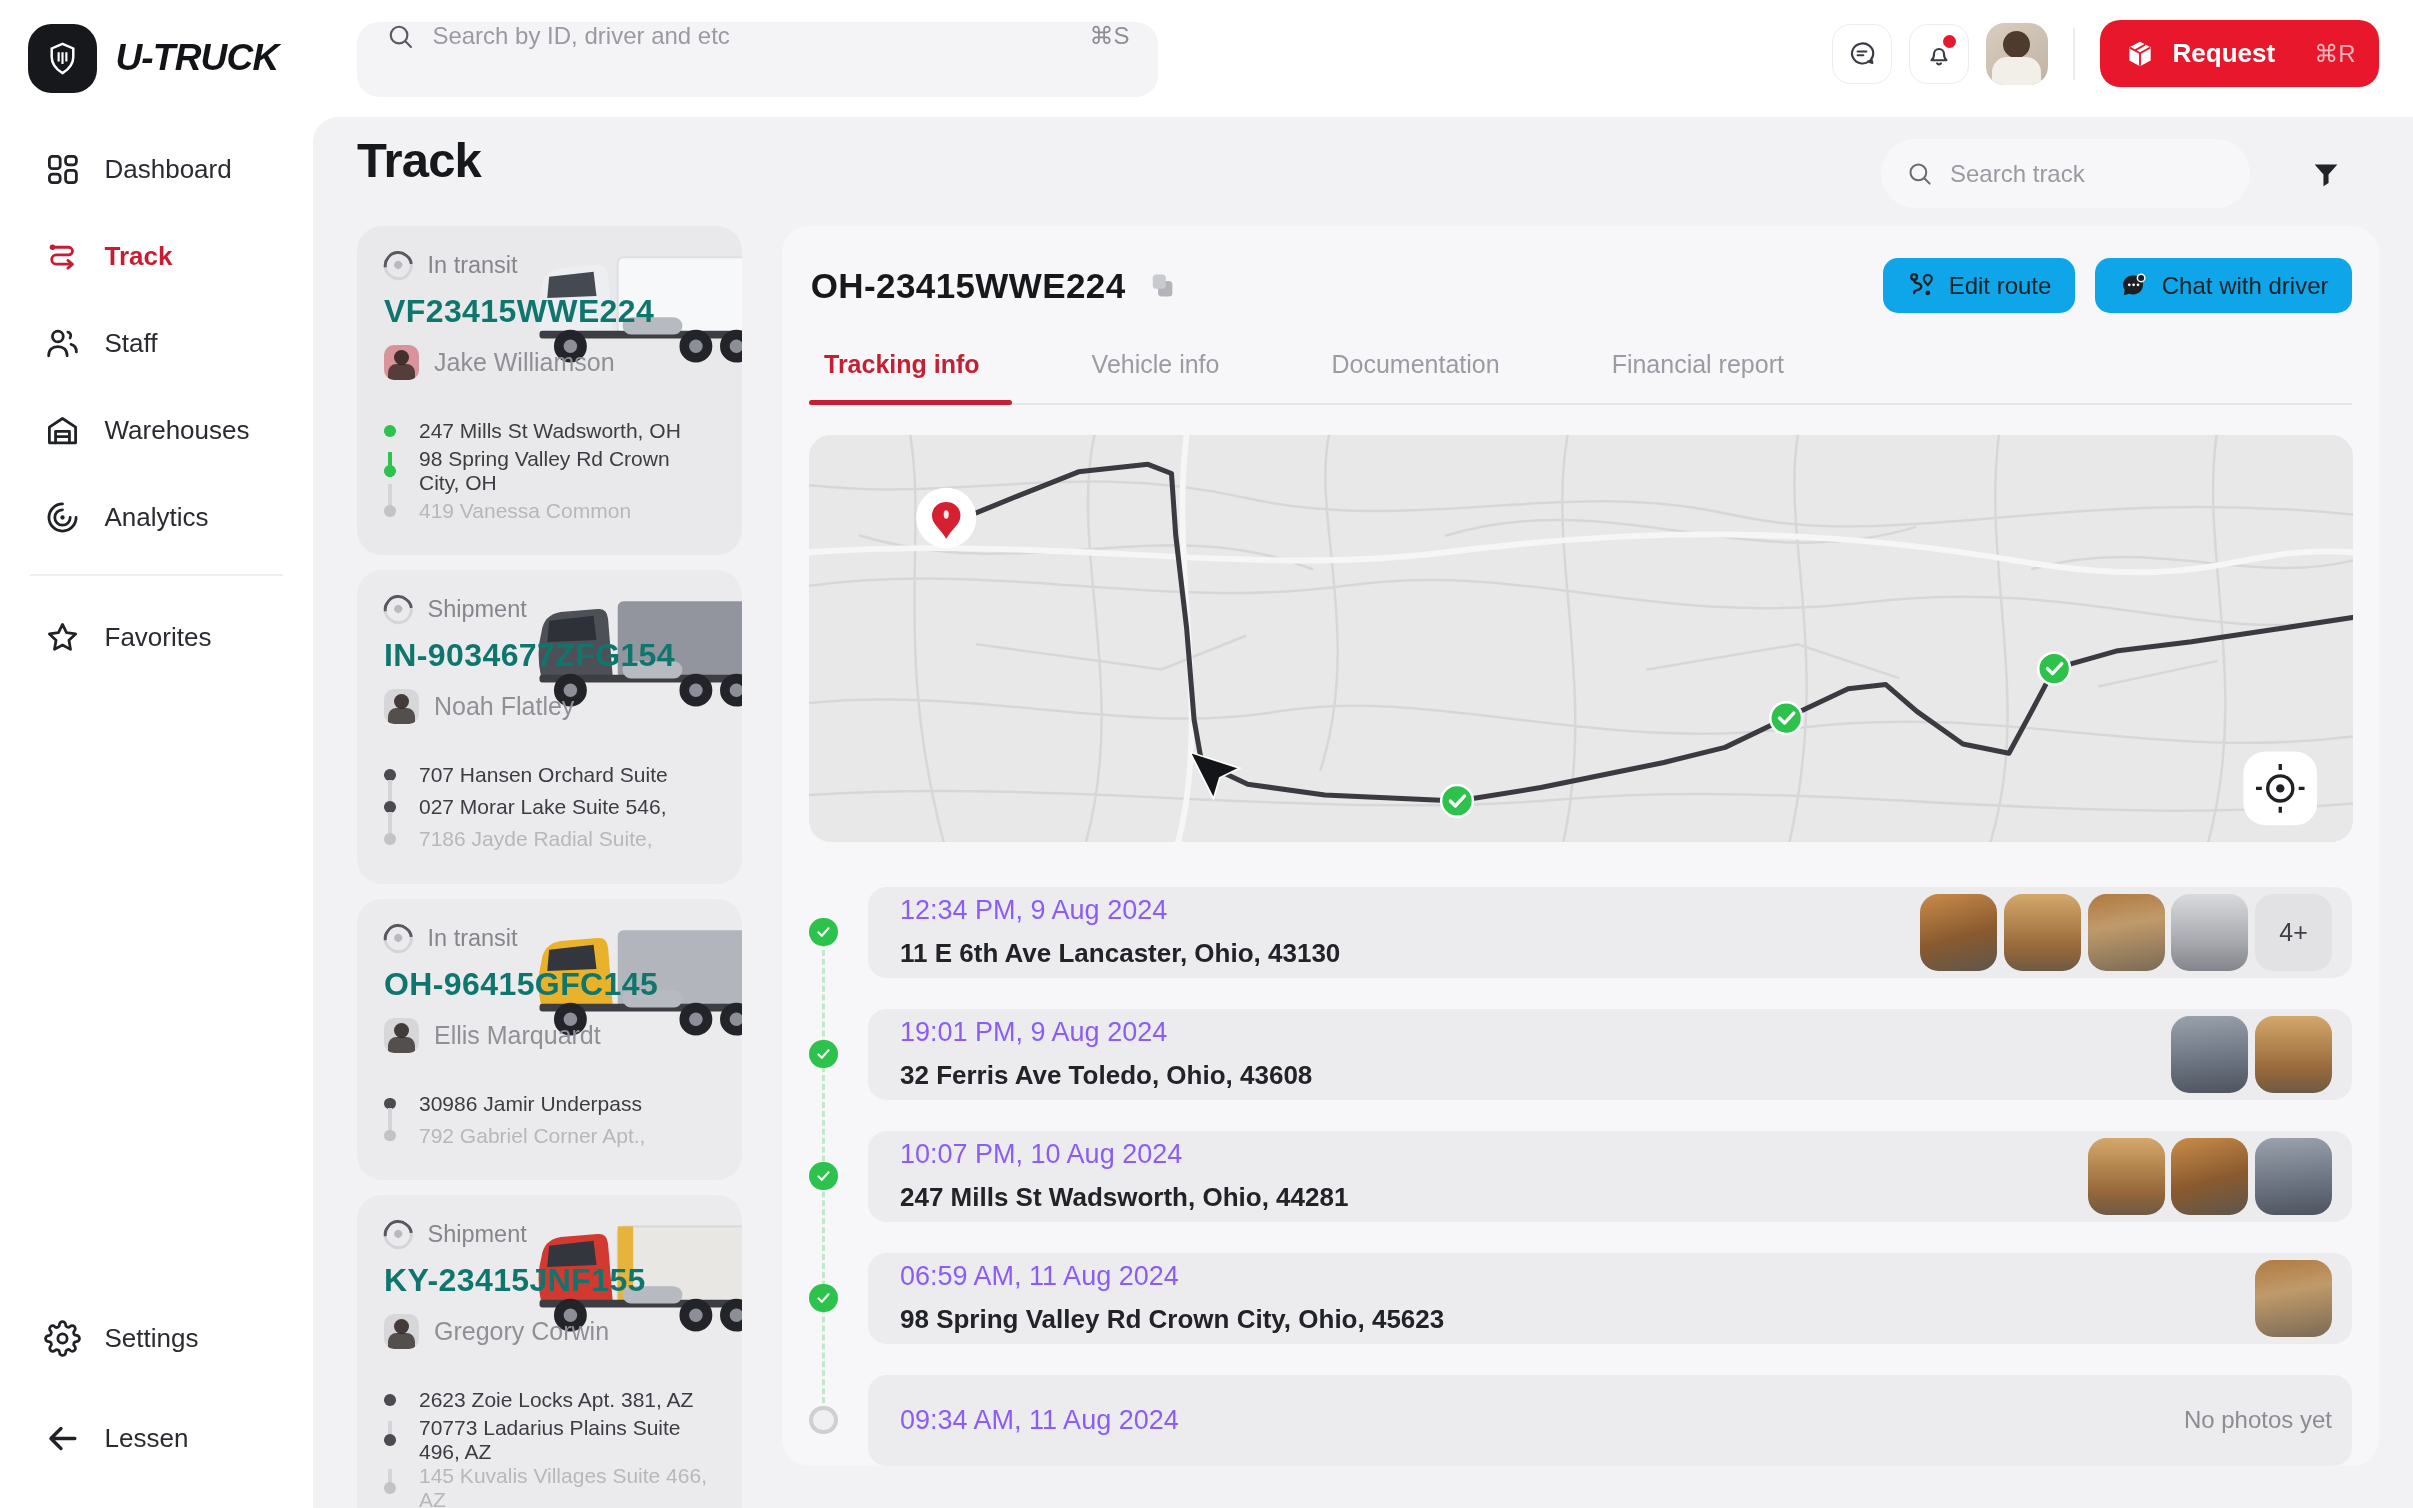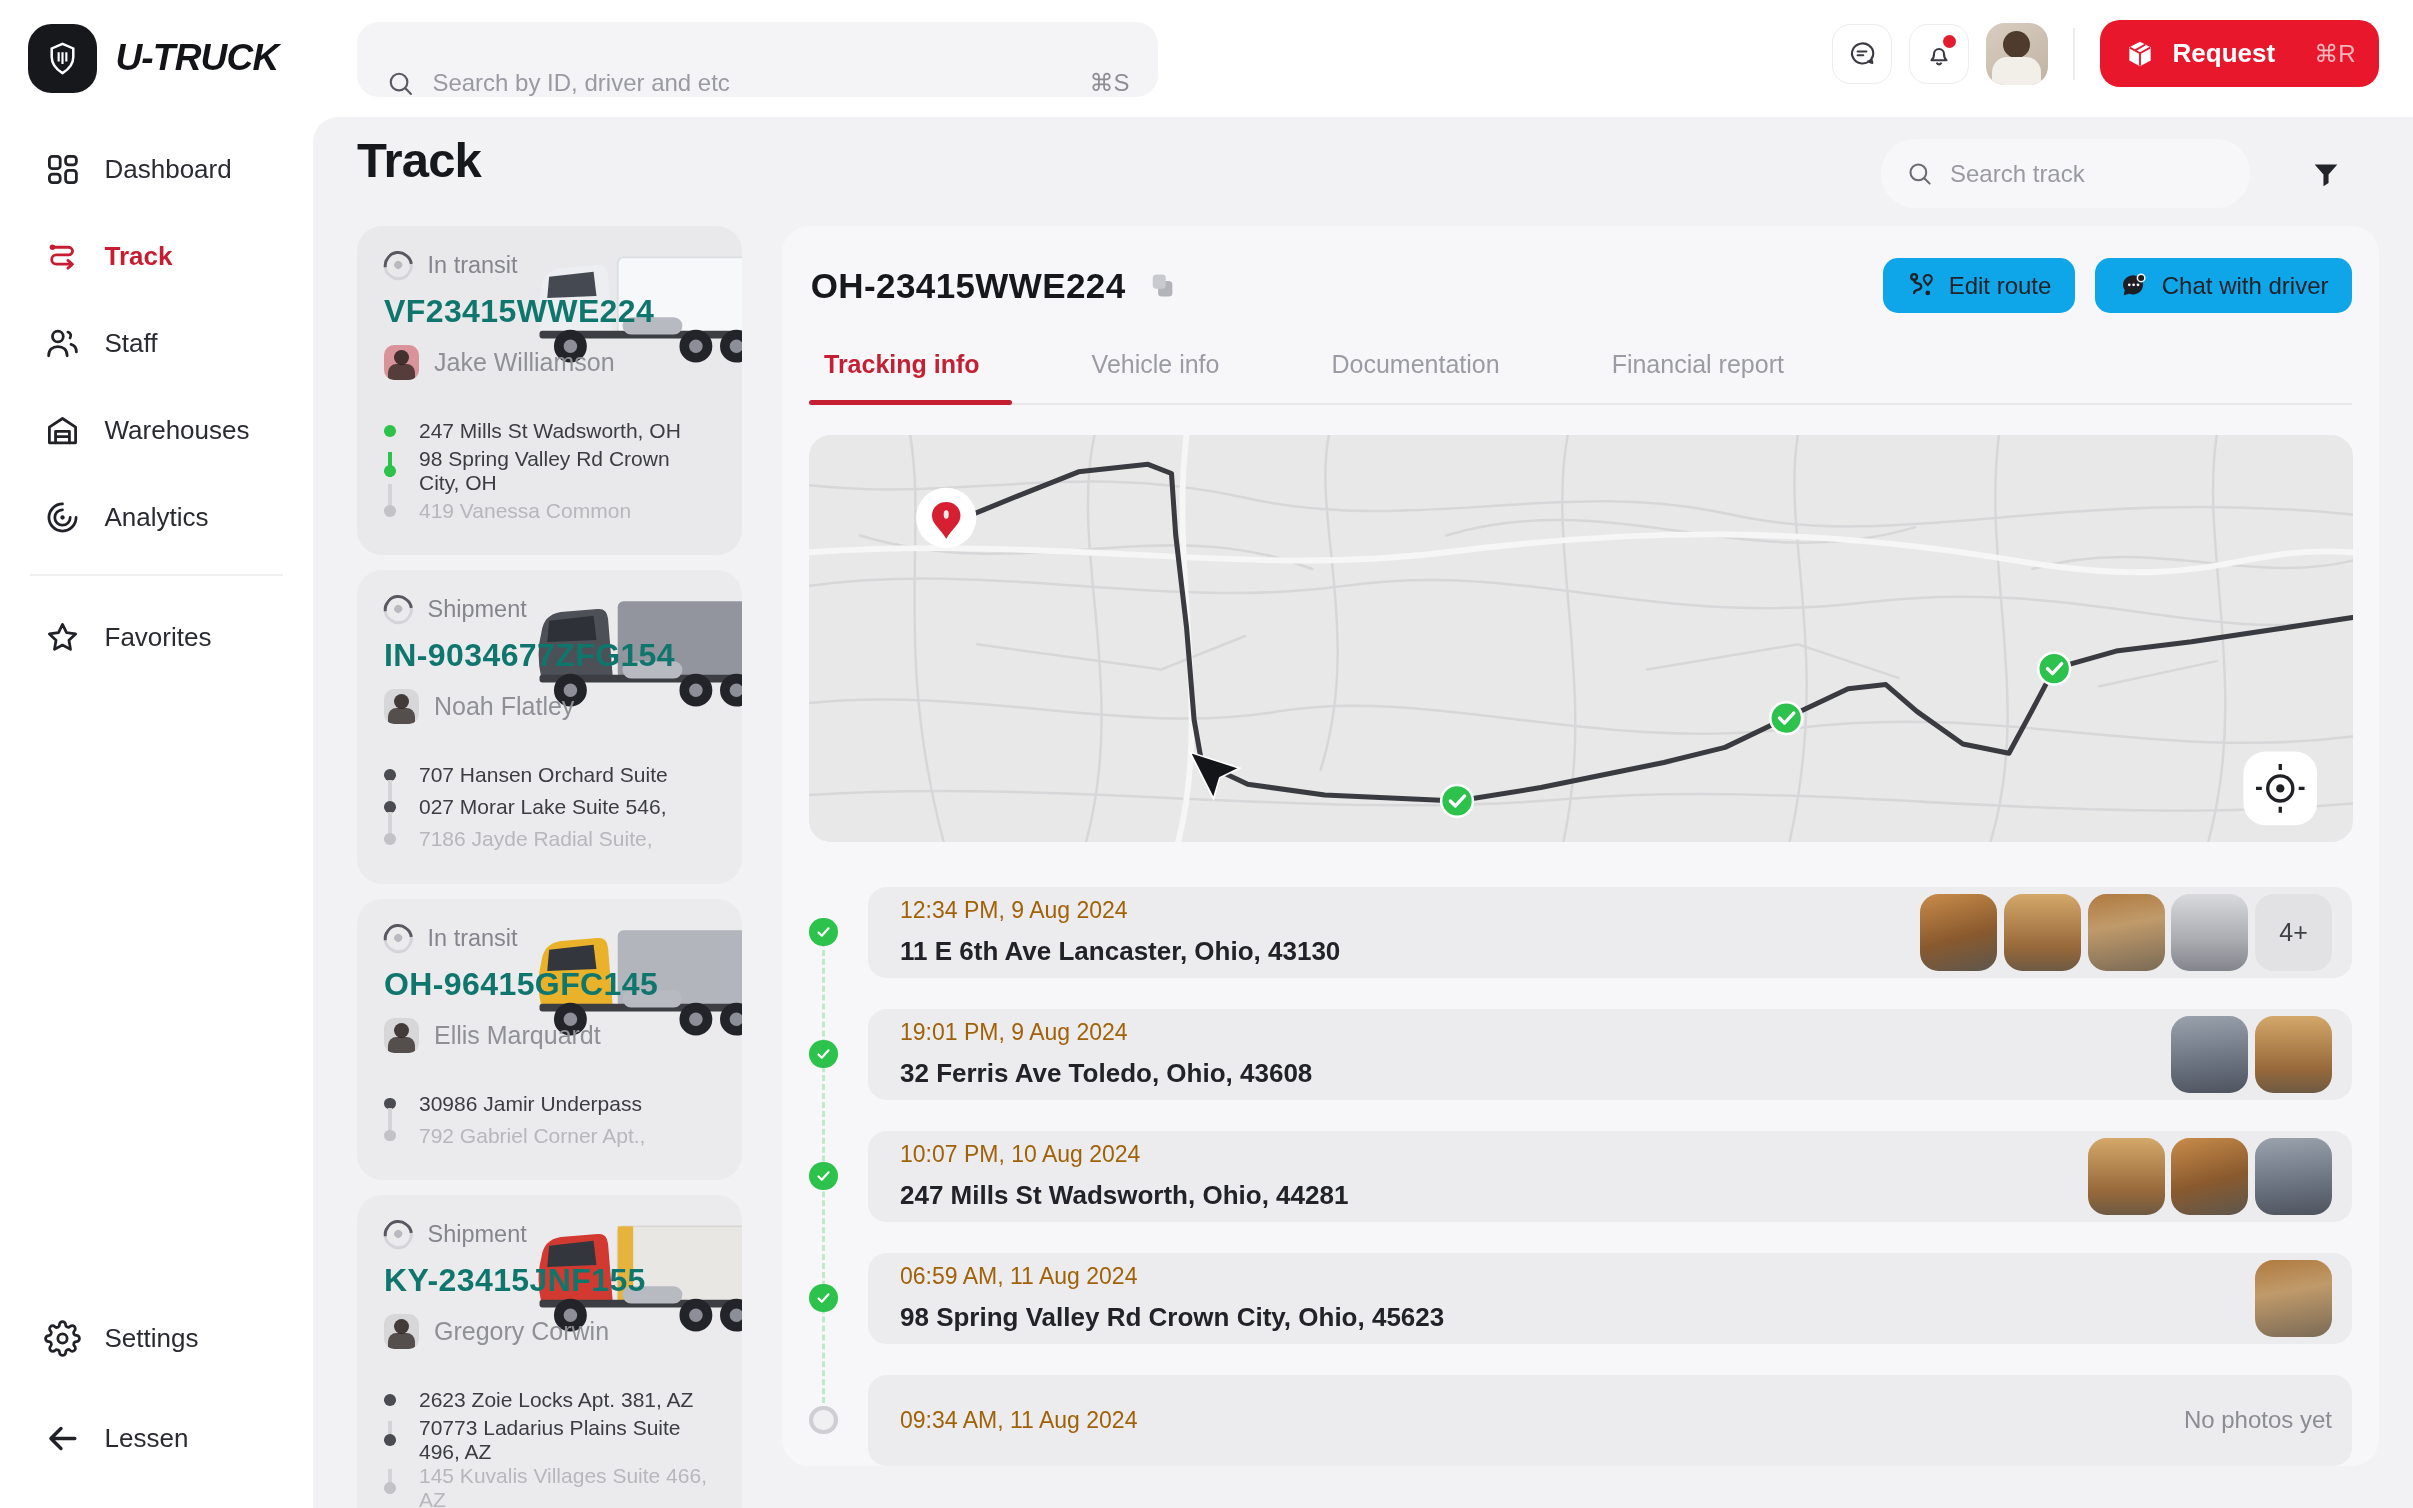--- a/index.html
+++ b/index.html
@@ -5,21 +5,21 @@
   * { margin:0; padding:0; box-sizing:border-box; }
   html,body { width:2413px; height:1508px; overflow:hidden; background:#ffffff;
     font-family:"Liberation Sans", sans-serif; color:#1b1c20; }
 
   
   .topbar { position:absolute; left:0; top:0; width:2413px; height:117px; background:#fff; z-index:5; }
   .brand { position:absolute; left:28px; top:23.5px; display:flex; align-items:center; gap:18.4px; }
   .logo-badge { width:69px; height:69px; border-radius:23.5px; background:#17181c; display:flex; align-items:center; justify-content:center; }
   .brand-name { font-size:37px; font-weight:800; font-style:italic; letter-spacing:-0.8px; color:#131418; }
   .g-search { position:absolute; left:357px; top:22px; width:801px; height:75px; background:#f4f4f6; border-radius:22px;
-    display:flex; align-items:flex-end; padding:0 28.5px; gap:18.4px; }
+    display:flex; align-items:flex-start; padding:0 28.5px; gap:18.4px; }
   .g-search .ph { font-size:24px; color:#9a9ba2; flex:1; }
   .kbd { font-size:24px; color:#8d8e95; }
   .tb-right { position:absolute; right:34px; top:20px; display:flex; align-items:center; gap:17px;justify-content:flex-end; }
   .icon-btn { width:60px; height:60px; border-radius:18.4px; border:1.7px solid #ececef; background:#fff;
     display:flex; align-items:center; justify-content:center; position:relative; }
   .dot-badge { position:absolute; right:11.7px; top:10px; width:13.4px; height:13.4px; border-radius:50%; background:#e21b2e; }
   .avatar { width:62px; height:62px; border-radius:18.4px; overflow:hidden; position:relative; background:linear-gradient(145deg,#d8cdc0,#c0b3a4); }
   .avatar::before { content:""; position:absolute; left:17.6px; top:8.4px; width:27px; height:27px; border-radius:50%; background:#4e3b2e; }
   .avatar::after { content:""; position:absolute; left:6.7px; top:34px; width:49px; height:34px; border-radius:15px 15px 0 0; background:#f2efe9; }
   .tb-divider { width:1.7px; height:52px; background:#ececef; margin:0 8.4px; }
@@ -95,21 +95,21 @@
 
   
   .timeline { position:relative; margin-top:45px; padding-left:59px; }
   .tl-rail { position:absolute; left:12.6px; top:45px; bottom:45px; width:0; border-left:3.4px dashed #bfe9c8; }
   .tl-row { position:relative; height:91px; margin-bottom:31px; background:#ececee; border-radius:18.4px;
     display:flex; align-items:center; padding:0 20px 0 32px; }
   .tl-marker { position:absolute; left:-59px; top:50%; margin-top:-14.2px; width:28.5px; height:28.5px; border-radius:50%; }
   .tl-marker.done { background:#2cc24c; color:#fff; display:flex; align-items:center; justify-content:center; }
   .tl-marker.pending { background:#f0f0f2; border:4.2px solid #cfcfd3; }
   .tl-texts { display:flex; flex-direction:column; gap:11.7px; }
-  .tl-time { font-size:23px; color:#a16207; }
+  .tl-time { font-size:27px; color:#8b5cf6; }
   .tl-addr { font-size:26px; font-weight:700; color:#222328; }
   .tl-photos { margin-left:auto; display:flex; gap:6.7px; align-items:center; }
   .thumb { width:77px; height:77px; border-radius:18.4px; }
   .ph-a { background:linear-gradient(165deg,#c98c4a 0%,#8a5a2e 55%,#5d564e 100%); }
   .ph-b { background:linear-gradient(180deg,#d4a86a 0%,#96683a 70%,#6e5a44 100%); }
   .ph-c { background:linear-gradient(170deg,#b07a40 0%,#c09a6a 40%,#7a6a56 100%); }
   .ph-d { background:linear-gradient(180deg,#d9dadd 0%,#a9abb1 60%,#83858c 100%); }
   .ph-e { background:linear-gradient(175deg,#9aa2ad 0%,#6a7280 60%,#4e545e 100%); }
   .more-badge { width:77px; height:77px; border-radius:18.4px; background:#e2e2e5; display:flex; align-items:center; justify-content:center;
     font-size:25px; color:#3f4046; font-weight:500; }

